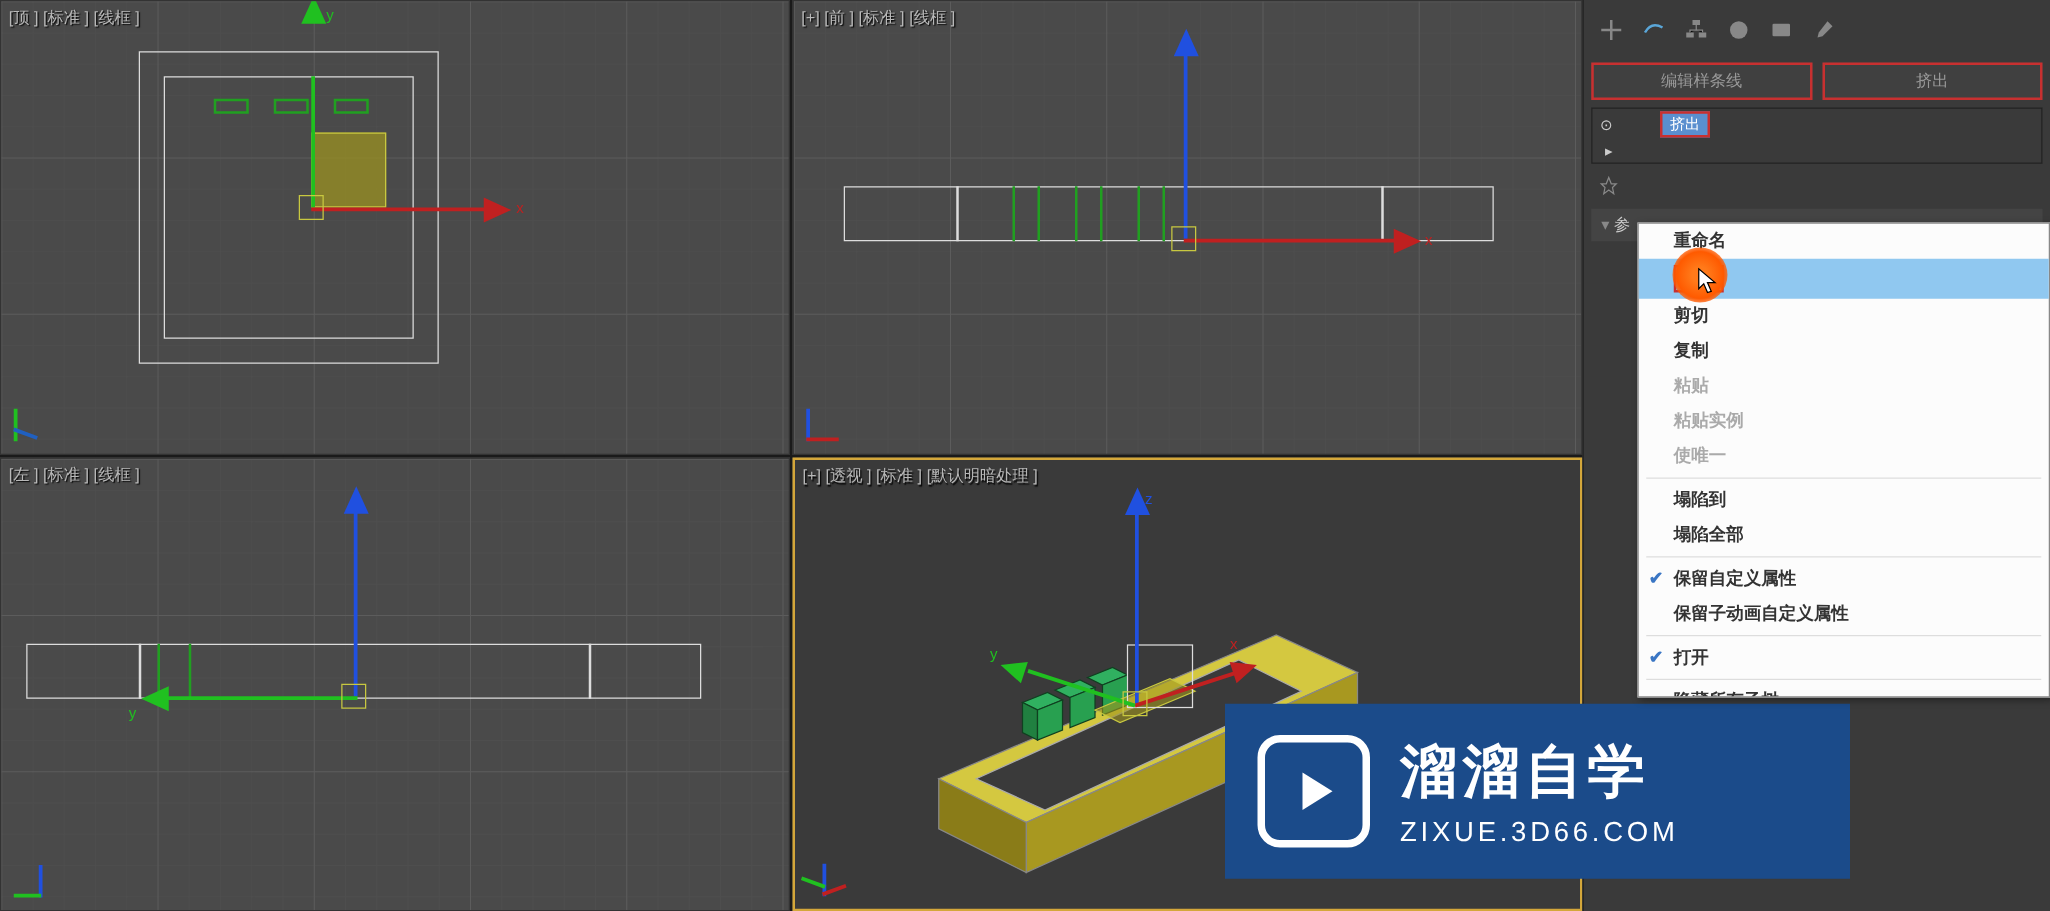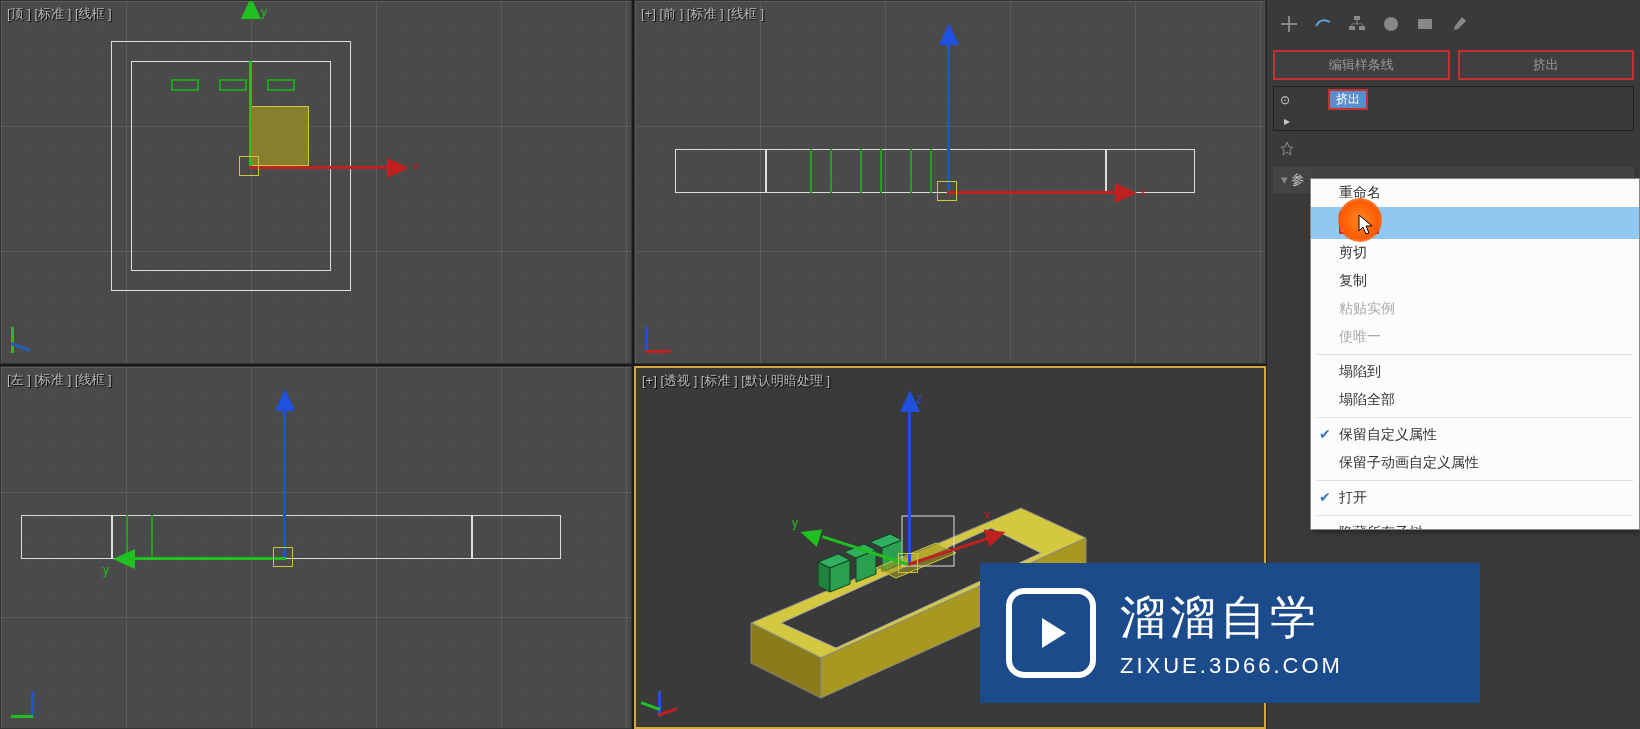--- a/index.html
+++ b/index.html
@@ -159,20 +159,21 @@
     background: #fcfcfc;
     border: 1px solid #888;
     box-shadow: 2px 2px 6px rgba(0,0,0,0.4);
     z-index: 100;
     color: #333;
     font-size: 14px;
   }
   .cm-item {
     padding: 5px 28px;
     cursor: default;
+    font-weight: bold;
   }
   .cm-item.disabled { color: #aaa; }
   .cm-item.hover {
     background: #90c8f0;
   }
   .cm-sep {
     height: 1px;
     background: #ddd;
     margin: 3px 6px;
   }
@@ -225,21 +226,21 @@
     display: flex;
     align-items: center;
     justify-content: center;
   }
   .wm-text {
     margin-left: 24px;
     color: #fff;
   }
   .wm-main {
     font-size: 46px;
-    font-weight: normal;
+    font-weight: bold;
     letter-spacing: 4px;
   }
   .wm-sub {
     font-size: 22px;
     letter-spacing: 3px;
     margin-top: 4px;
   }
   
   .arrow-y {
     position: absolute;
@@ -471,20 +472,21 @@
   </div>
 
   <div class="param-header">参</div>
 </div>
 
 <div class="context-menu">
   <div class="cm-item">重命名</div>
   <div class="cm-item hover"><span class="redbox-small">删除</span></div>
   <div class="cm-item">剪切</div>
   <div class="cm-item">复制</div>
+  <div class="cm-item disabled">粘贴</div>
   <div class="cm-item disabled">粘贴实例</div>
   <div class="cm-item disabled">使唯一</div>
   <div class="cm-sep"></div>
   <div class="cm-item">塌陷到</div>
   <div class="cm-item">塌陷全部</div>
   <div class="cm-sep"></div>
   <div class="cm-item"><span class="cm-check">✔</span><span>保留自定义属性</span></div>
   <div class="cm-item">保留子动画自定义属性</div>
   <div class="cm-sep"></div>
   <div class="cm-item"><span class="cm-check">✔</span><span>打开</span></div>

